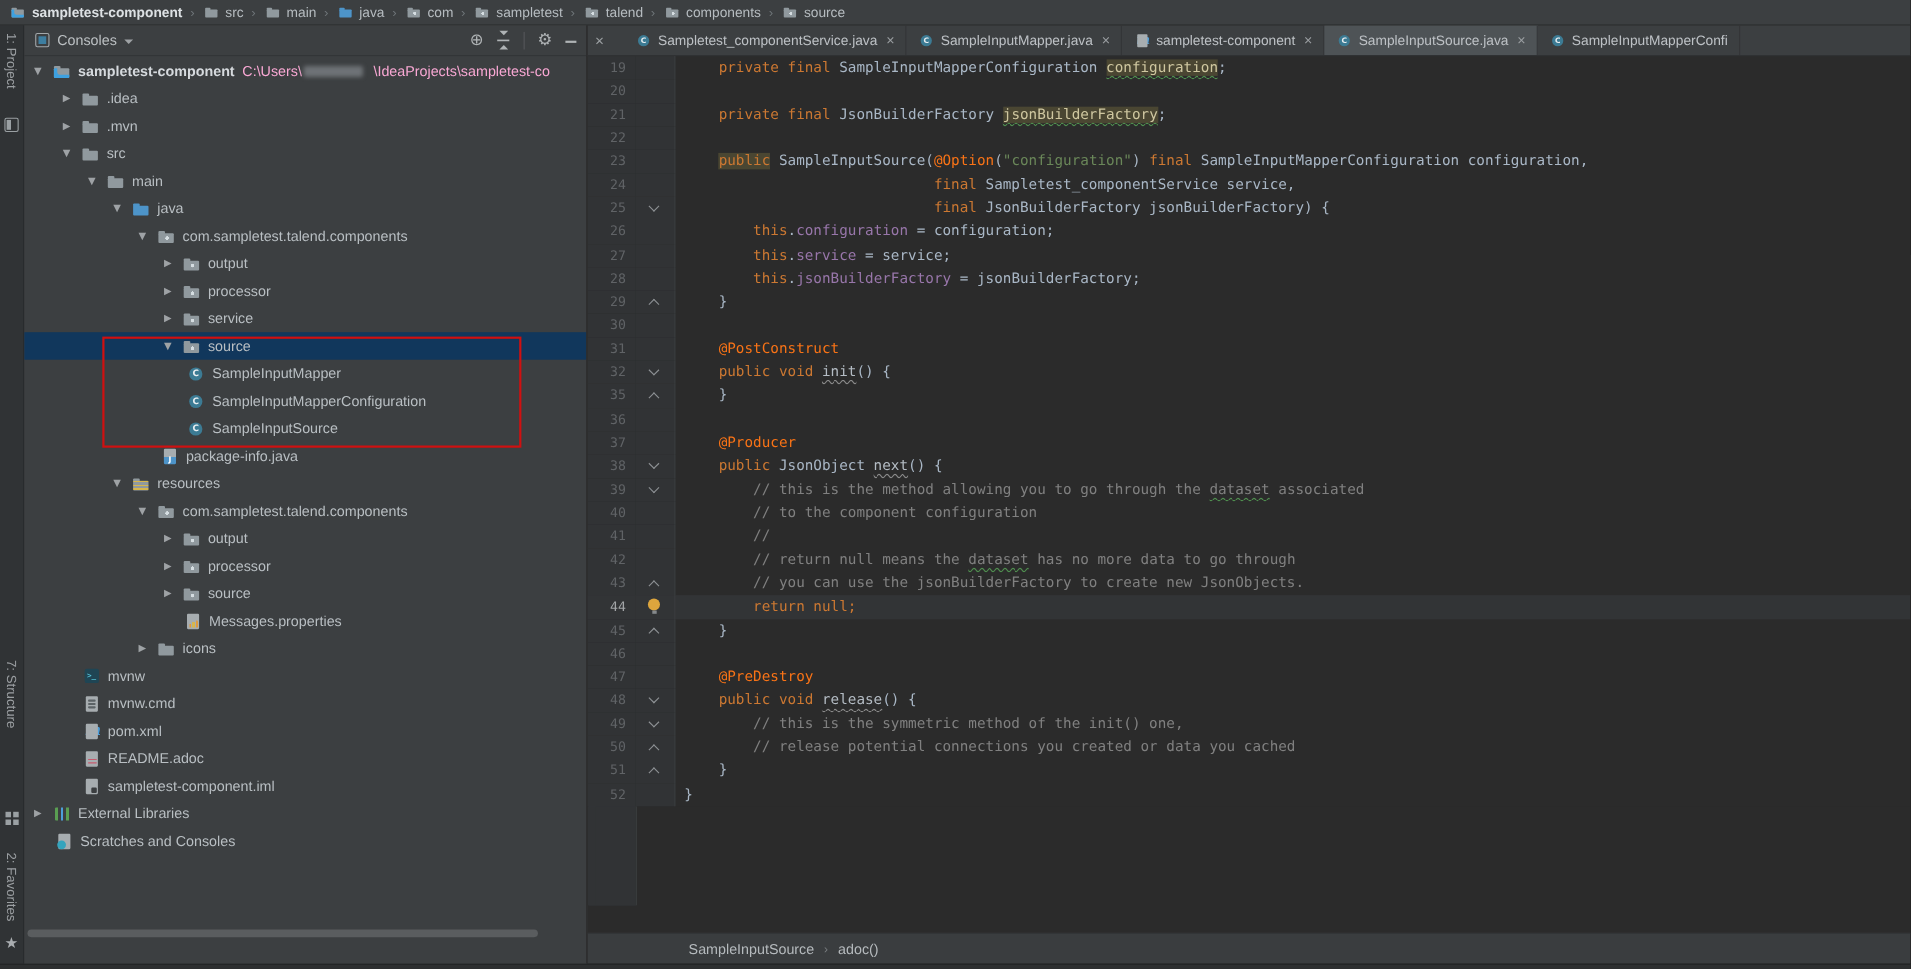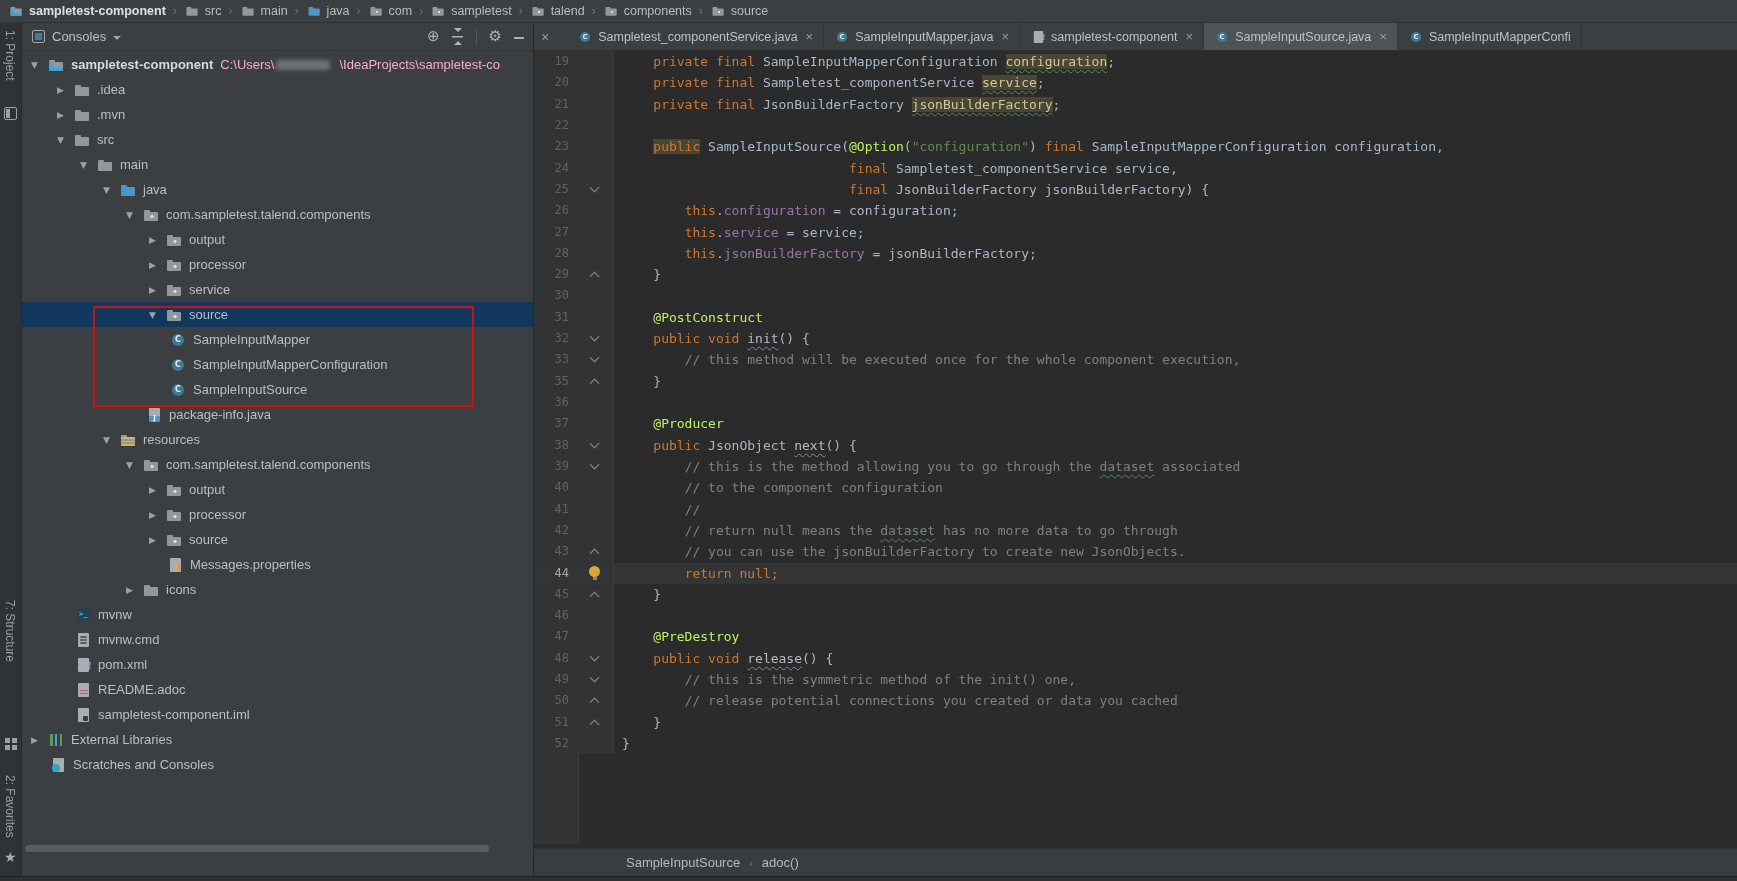--- a/index.html
+++ b/index.html
@@ -98,21 +98,21 @@
   .cl.cur .ln { background:#323436; color:#a2a5a7; }
   .cl.cur .gm { background:#323436; }
   #codefill { background:#2b2b2b; }
   #codefill .lnf { width:44px; background:#313335; height:100%; border-right:37px solid #313335; box-shadow:1px 0 0 #3a3d3f; }
   .gmk { position:absolute; left:13px; width:7px; height:7px; border:solid #8e9295; border-width:0 1.6px 1.6px 0; }
   .gmk.open { top:5px; transform:rotate(45deg); }
   .gmk.close { top:9px; transform:rotate(-135deg); }
   .bulb { position:absolute; left:11px; top:3px; width:11px; height:11px; border-radius:50%; background:#dda53d; }
   .bulb::after { content:""; position:absolute; left:3.5px; top:11px; width:4px; height:3px; background:#85898c; }
   
-  .kw { color:#cc7832; } .ann { color:#bef264; } .str { color:#6a8759; }
+  .kw { color:#cc7832; } .ann { color:#f97316; } .str { color:#6a8759; }
   .cmt { color:#808080; } .fld { color:#9876aa; } .pln { color:#a9b7c6; }
   .mth { color:#b4bcc4; text-decoration-line:underline; text-decoration-style:wavy; text-decoration-color:#8a8a8a; text-decoration-thickness:1px; text-underline-offset:3px; }
   .cmtw { color:#808080; text-decoration-line:underline; text-decoration-style:wavy; text-decoration-color:#4f8f4f; text-decoration-thickness:1px; text-underline-offset:3px; }
   .hlf { background:#4a4632; color:#cfc7a0; text-decoration-line:underline; text-decoration-style:wavy; text-decoration-color:#4f8f4f; text-decoration-thickness:1px; text-underline-offset:3px; }
   .hlk { background:#4a4632; color:#cc7832; }
   
   #ecrumbs { height:28px; flex:none; background:#3a3d3f; border-top:1px solid #323537; display:flex; align-items:center; padding-left:92px; gap:9px; font-size:13px; color:#b5babd; }
   .ec-sep { color:#7a7e81; font-size:11px; }
   #statusstrip { height:5px; background:#2d2f30; border-top:1px solid #202223; }
 </style>
@@ -365,21 +365,20 @@
         </div>
       <div id="code">
           <div class="cl">
             <span class="ln">19</span>
             <span class="gm"></span>
             <span class="ct"><span class="pln">    </span><span class="kw">private final</span><span class="pln"> SampleInputMapperConfiguration </span><span class="hlf">configuration</span><span class="pln">;</span></span>
           </div>
           <div class="cl">
             <span class="ln">20</span>
             <span class="gm"></span>
-            <span class="ct"><span class="pln">    </span><span class="kw">private final</span><span class="pln"> Sampletest_componentService </span><span class="hlf">service</span><span class="pln">;</span></span>
           </div>
           <div class="cl">
             <span class="ln">21</span>
             <span class="gm"></span>
             <span class="ct"><span class="pln">    </span><span class="kw">private final</span><span class="pln"> JsonBuilderFactory </span><span class="hlf">jsonBuilderFactory</span><span class="pln">;</span></span>
           </div>
           <div class="cl">
             <span class="ln">22</span>
             <span class="gm"></span>
             <span class="ct"></span>
@@ -432,27 +431,20 @@
             <span class="ln">31</span>
             <span class="gm"></span>
             <span class="ct"><span class="pln">    </span><span class="ann">@PostConstruct</span></span>
           </div>
           <div class="cl">
             <span class="ln">32</span>
             <span class="gm">
               <span class="gmk open"></span>
             </span>
             <span class="ct"><span class="pln">    </span><span class="kw">public void</span><span class="pln"> </span><span class="mth">init</span><span class="pln">() {</span></span>
-          </div>
-          <div class="cl">
-            <span class="ln">33</span>
-            <span class="gm">
-              <span class="gmk open"></span>
-            </span>
-            <span class="ct"><span class="pln">        </span><span class="cmt">// this method will be executed once for the whole component execution,</span></span>
           </div>
           <div class="cl">
             <span class="ln">35</span>
             <span class="gm">
               <span class="gmk close"></span>
             </span>
             <span class="ct"><span class="pln">    }</span></span>
           </div>
           <div class="cl">
             <span class="ln">36</span>

